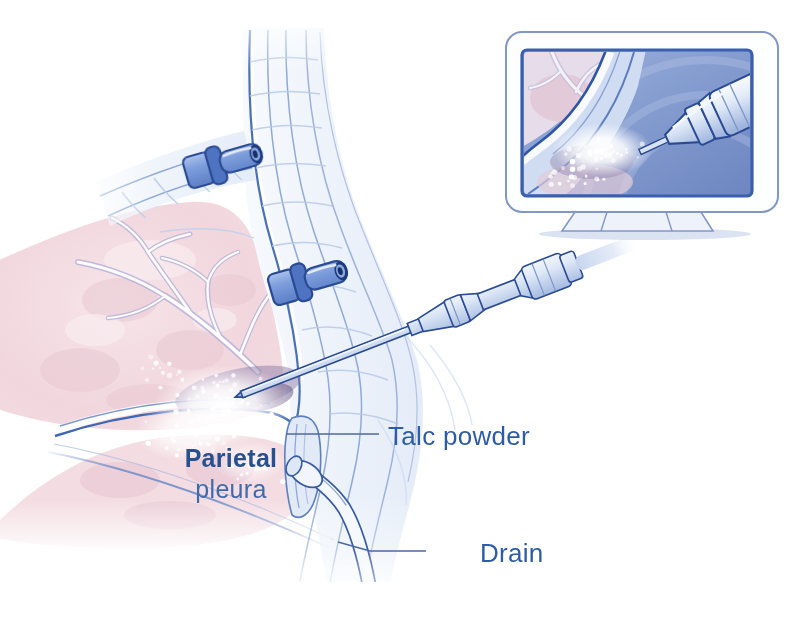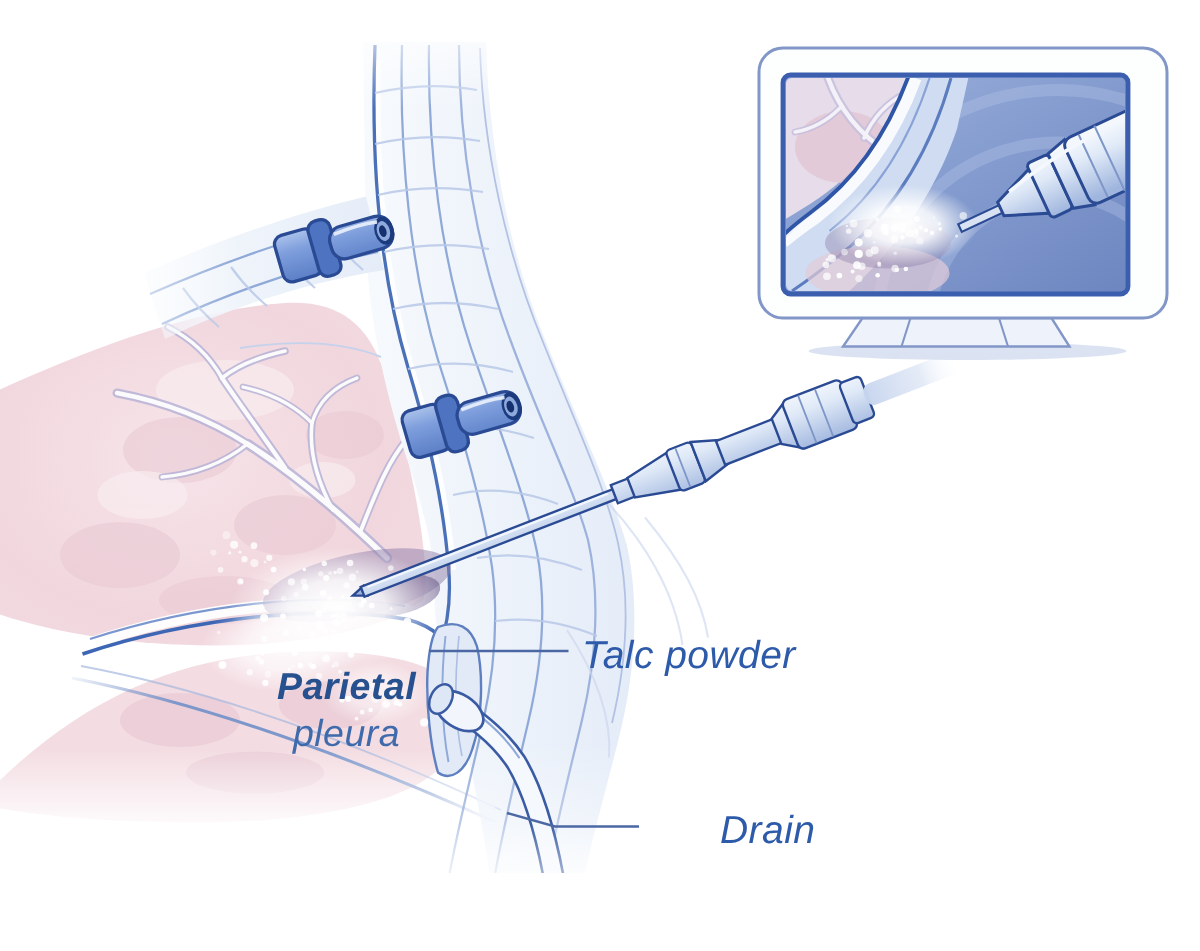--- a/index.html
+++ b/index.html
@@ -1,19 +1,18 @@
 <!DOCTYPE html>
 <html><head>
 <meta charset="utf-8">
 <style>
   html,body{margin:0;padding:0;background:#fff;}
   .stage{
     position:relative;width:800px;height:582px;background:#ffffff;overflow:hidden;
     font-family:"Liberation Sans", sans-serif;
-    font-style:italic;
   }
   .stage svg{position:absolute;left:0;top:0;}
   .label{position:absolute;color:#2e5ba9;letter-spacing:.3px;}
   .label-talc{left:388px;top:421px;font-size:26px;}
   .label-drain{left:432px;top:538px;font-size:26px;margin-left:48px;}
   .label-parietal{left:150px;top:443px;width:162px;text-align:center;line-height:1.22;}
   .label-parietal .l1{font-size:25px;font-weight:bold;color:#27508f;}
   .label-parietal .l2{font-size:25px;color:#3f6aab;}
 </style>
 </head>

